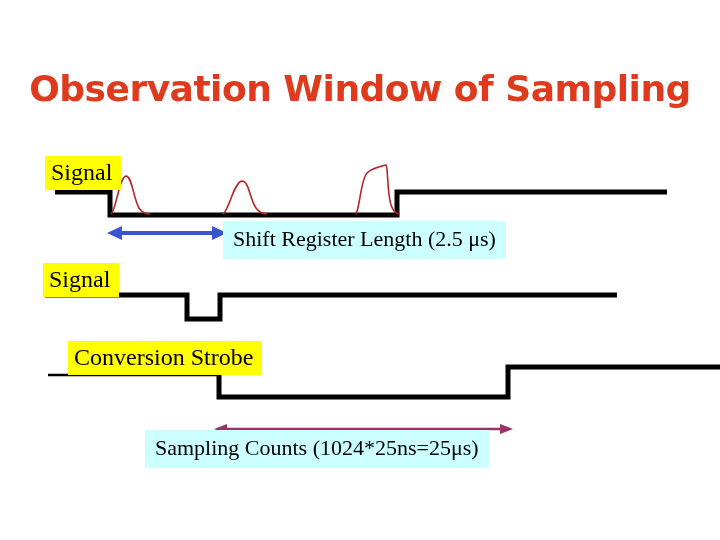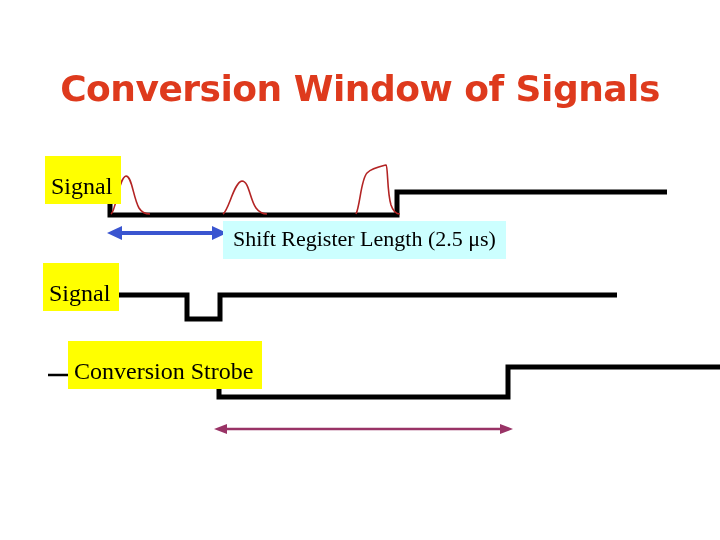--- a/index.html
+++ b/index.html
@@ -23,34 +23,34 @@
     text-align:center;z-index:2;
     font-family:"DejaVu Sans", sans-serif;
     font-size:36px;font-weight:bold;letter-spacing:-0.5px;
     color:var(--title,#de3a1d);
   }
   .lbl{
     position:absolute;z-index:2;
     color:#000;white-space:nowrap;
     line-height:1.25;
   }
-  .lbl.yellow{background:var(--highlight_yellow,#ff0);font-size:24px;padding:15px 9px 3px 6px;}
+  .lbl.yellow{background:var(--highlight_yellow,#ff0);font-size:24px;padding:1px 9px 3px 6px;}
   .lbl.cyan{background:var(--highlight_cyan,#cff);font-size:22px;padding:4px 10px 6px 10px;}
   #signal-label{left:45px;top:156px;}
   #trigger-label{left:43px;top:263px;}
   #conversion-strobe-label{left:40px;top:341px;margin-left:28px;}
   #shift-register-label{left:223px;top:221px;}
   #sampling-counts-label{left:145px;top:430px;}
 </style>
 </head>
 <body>
 
 <div id="slide">
 
-  <div class="slide-title">Conversion Window of Signals</div>
+  <div class="slide-title">Observation Window of Sampling</div>
 
   <svg id="wave-svg" width="720" height="540" viewBox="0 0 720 540">
 
     <path class="wf" d="M55 192 H110 V215 H397 V192 H667"></path>
 
     <g>
       <path class="pulse" d="M111 214 C116 211 119 177 126 176 C132 176 133 197 139 208 C142 213 146 214 150 214"></path>
       <path class="pulse" d="M223 214 C229 210 234 182 242 181 C249 181 250 200 256 208 C259 212 263 214 267 214"></path>
       <path class="pulse" d="M356 214 C360 206 361 179 367 173 C372 168 382 166 386 165 C388 166 387 192 391 205 C393 211 396 214 400 214"></path>
     </g>
@@ -74,14 +74,15 @@
   </svg>
 
   <div class="lbl yellow" id="signal-label">Signal</div>
 
   <div class="lbl cyan" id="shift-register-label">Shift Register Length (2.5 μs)</div>
 
   <div class="lbl yellow" id="trigger-label">Signal</div>
 
   <div class="lbl yellow" id="conversion-strobe-label">Conversion Strobe</div>
 
+  <div class="lbl cyan" id="sampling-counts-label">Sampling Counts (1024*25ns=25μs)</div>
 
 </div>
 
 </body></html>

